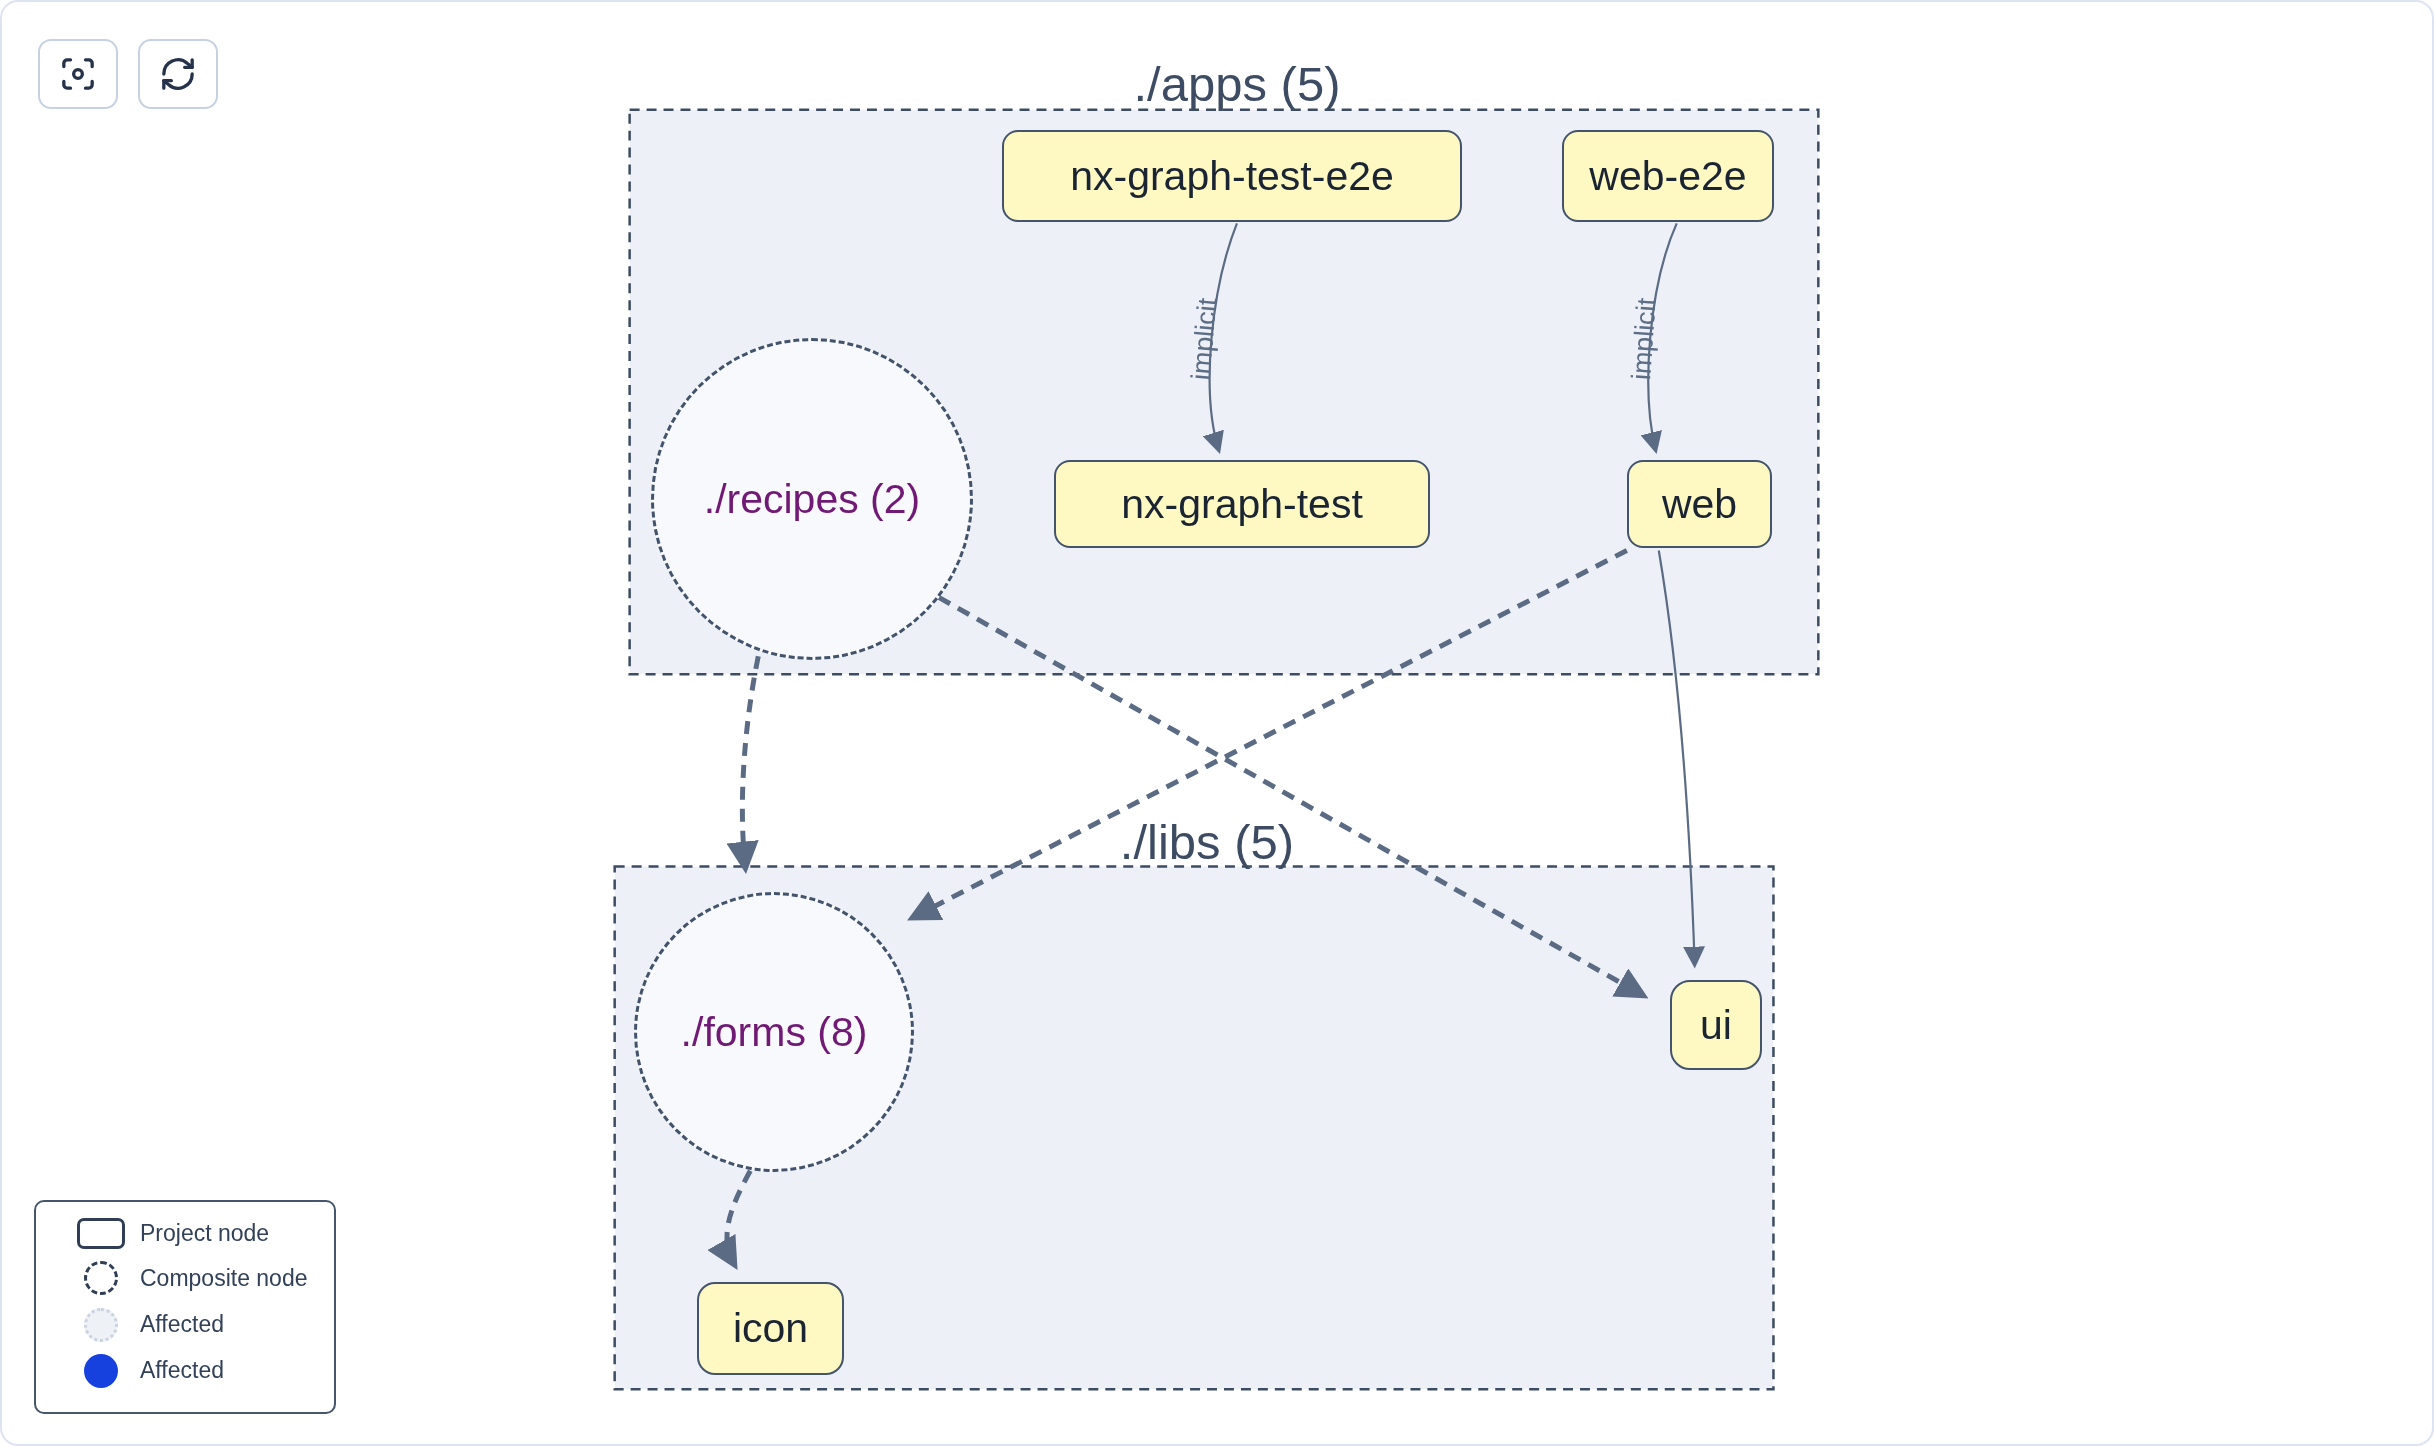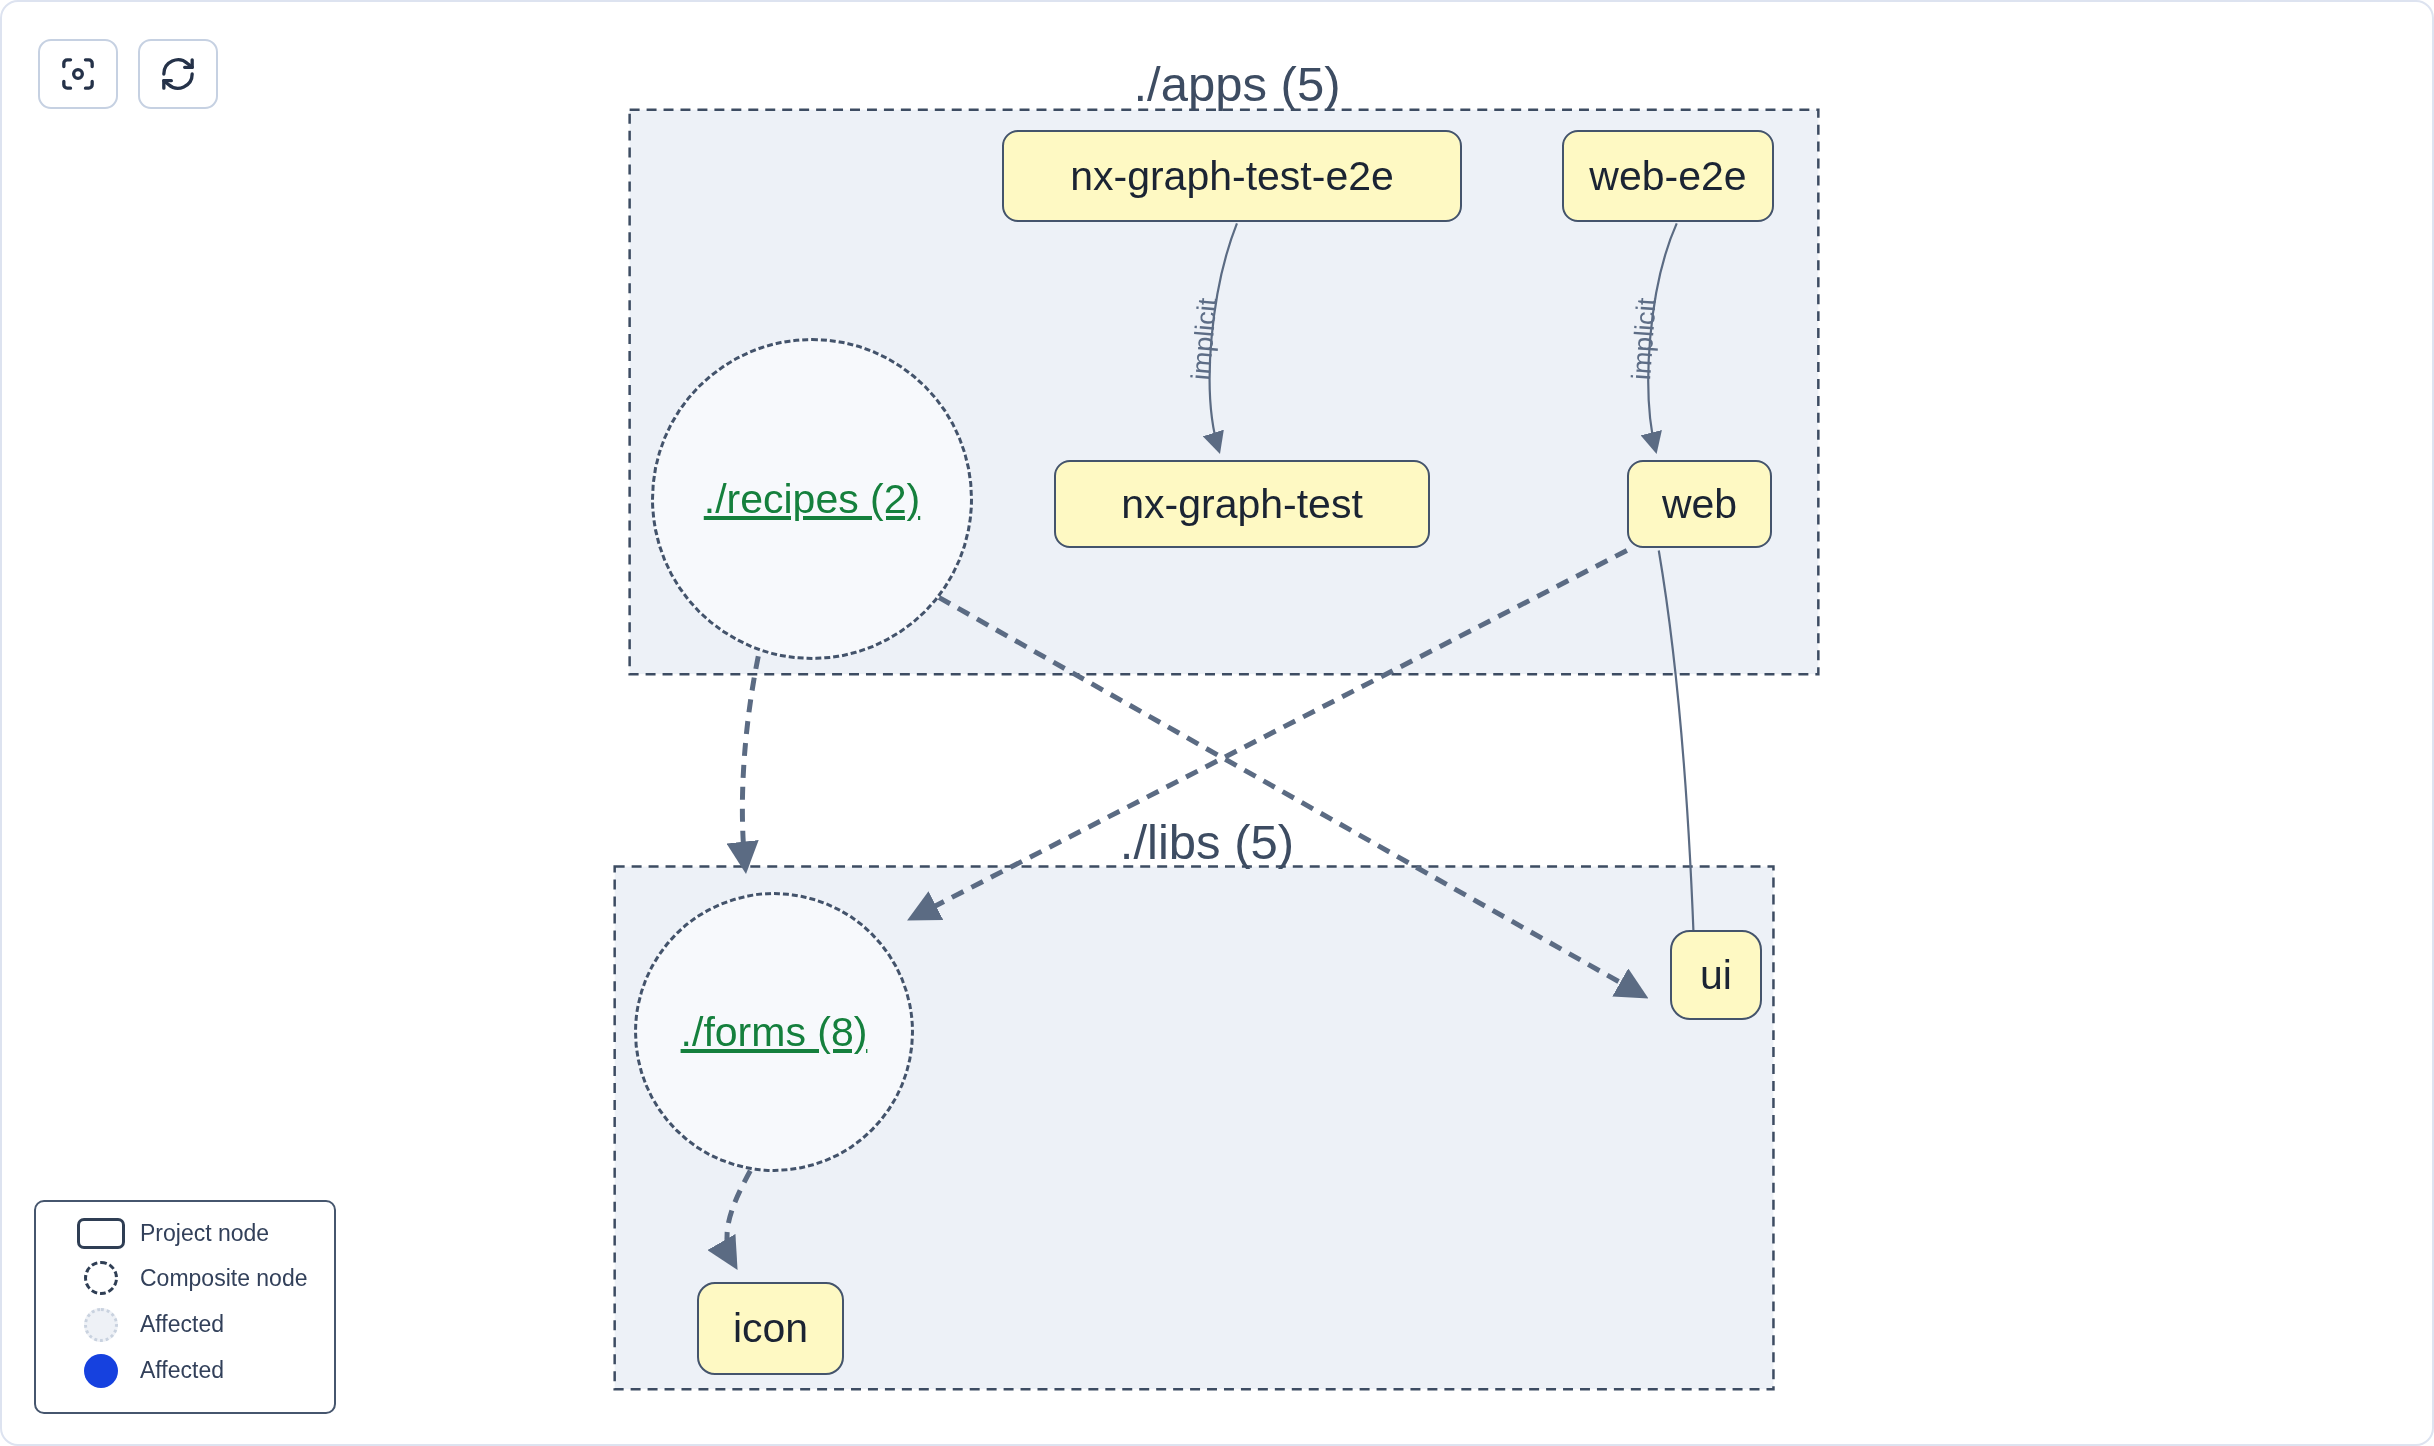--- a/index.html
+++ b/index.html
@@ -30,21 +30,21 @@
     display:flex; align-items:center; justify-content:center;
     background:#fef9c3; border:2px solid #44546c; border-radius:16px;
     color:#1b2433; font-size:41px; white-space:nowrap; cursor:pointer;
   }
 
   
   .cnode {
     position:absolute; box-sizing:border-box; border-radius:50%;
     display:flex; align-items:center; justify-content:center;
     background:#f7f9fc; border:3px dashed #43536b;
-    color:#15803d; font-size:41px; white-space:nowrap; cursor:pointer;text-decoration:underline;
+    color:#701a75; font-size:41px; white-space:nowrap; cursor:pointer;
   }
 
   
   .legend {
     position:absolute; left:32px; top:1198px; width:302px; height:214px;
     box-sizing:border-box; background:#ffffff; border:2px solid #46566e;
     border-radius:10px; padding:10px 0 18px 26px;
     display:flex; flex-direction:column; justify-content:space-around;
   }
   .legend-row { display:flex; align-items:center; }
@@ -86,21 +86,21 @@
     <text x="1647" y="338" transform="rotate(-86 1647 338)" text-anchor="middle" dominant-baseline="middle" font-size="27" fill="#5d6d86">implicit</text>
   </svg>
 
   <div class="group-title" style="left:1235px; top:54px;">./apps (5)</div>
   <div class="group-title" style="left:1205px; top:812px;">./libs (5)</div>
 
   <div class="pnode" style="left:1000px; top:128px; width:460px; height:92px;">nx-graph-test-e2e</div>
   <div class="pnode" style="left:1560px; top:128px; width:212px; height:92px;">web-e2e</div>
   <div class="pnode" style="left:1052px; top:458px; width:376px; height:88px;">nx-graph-test</div>
   <div class="pnode" style="left:1625px; top:458px; width:145px; height:88px;">web</div>
-  <div class="pnode" style="left:1668px; top:928px; width:92px; height:90px; border-radius:20px;">ui</div>
+  <div class="pnode" style="left:1668px; top:978px; width:92px; height:90px; border-radius:20px;">ui</div>
   <div class="pnode" style="left:695px; top:1280px; width:147px; height:93px; border-radius:18px;">icon</div>
 
   <div class="cnode" style="left:649px; top:336px; width:322px; height:322px;">./recipes (2)</div>
   <div class="cnode" style="left:632px; top:890px; width:280px; height:280px;">./forms (8)</div>
 
   <button class="tool-btn" style="left:36px; top:37px;">
     <span style="display:flex;">
       <svg width="40" height="40" viewBox="0 0 24 24">
         <path d="M7.5 3.5H5.5a2 2 0 0 0-2 2v2"></path>
         <path d="M16.5 3.5h2a2 2 0 0 1 2 2v2"></path>

